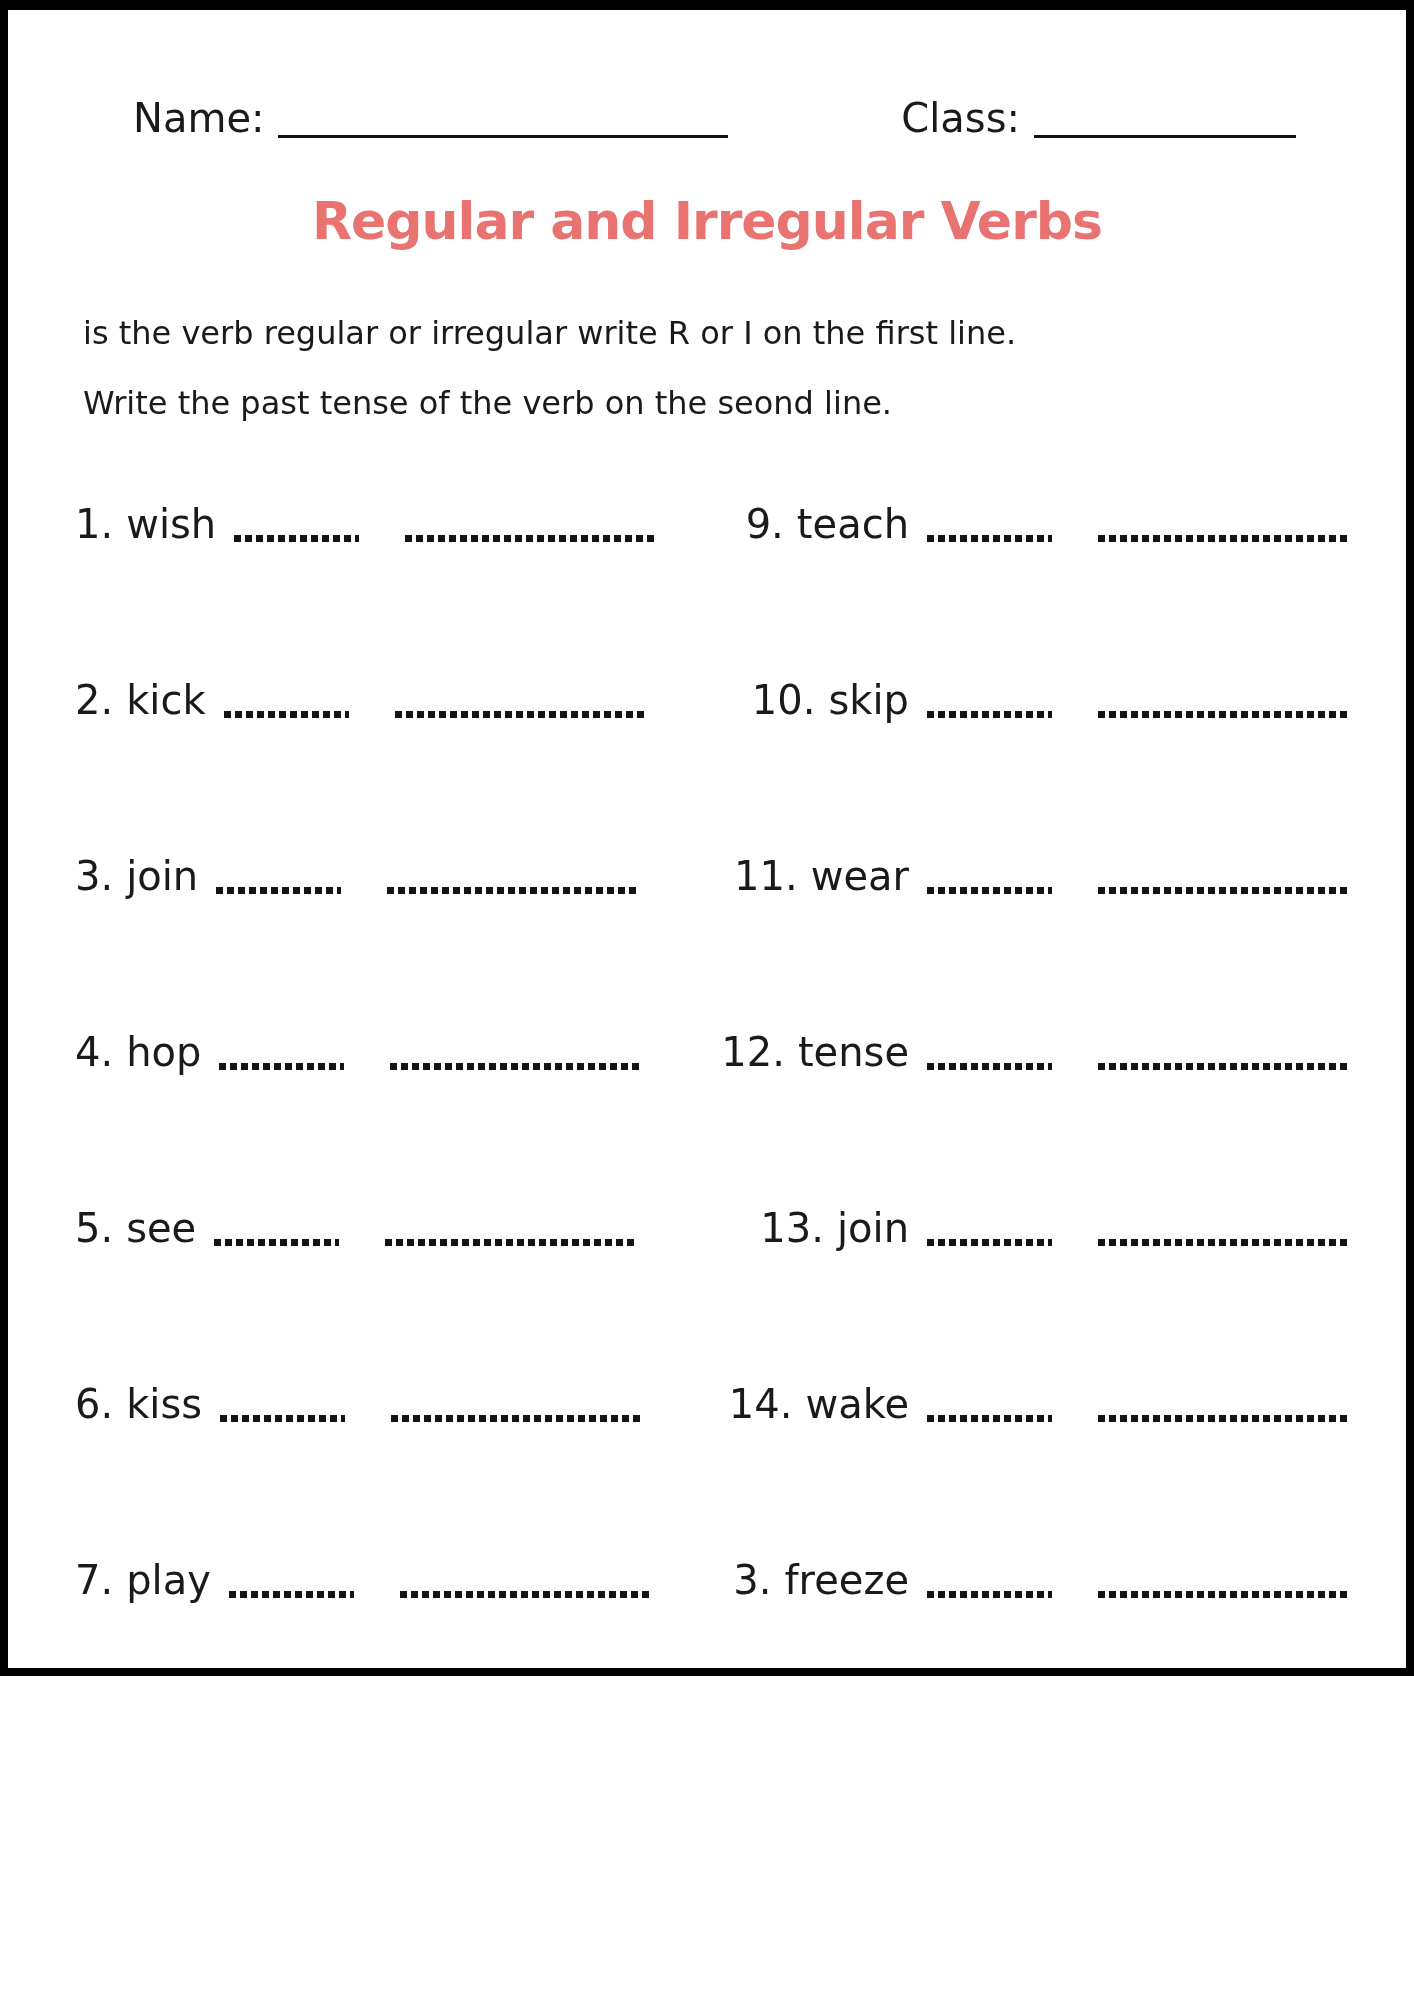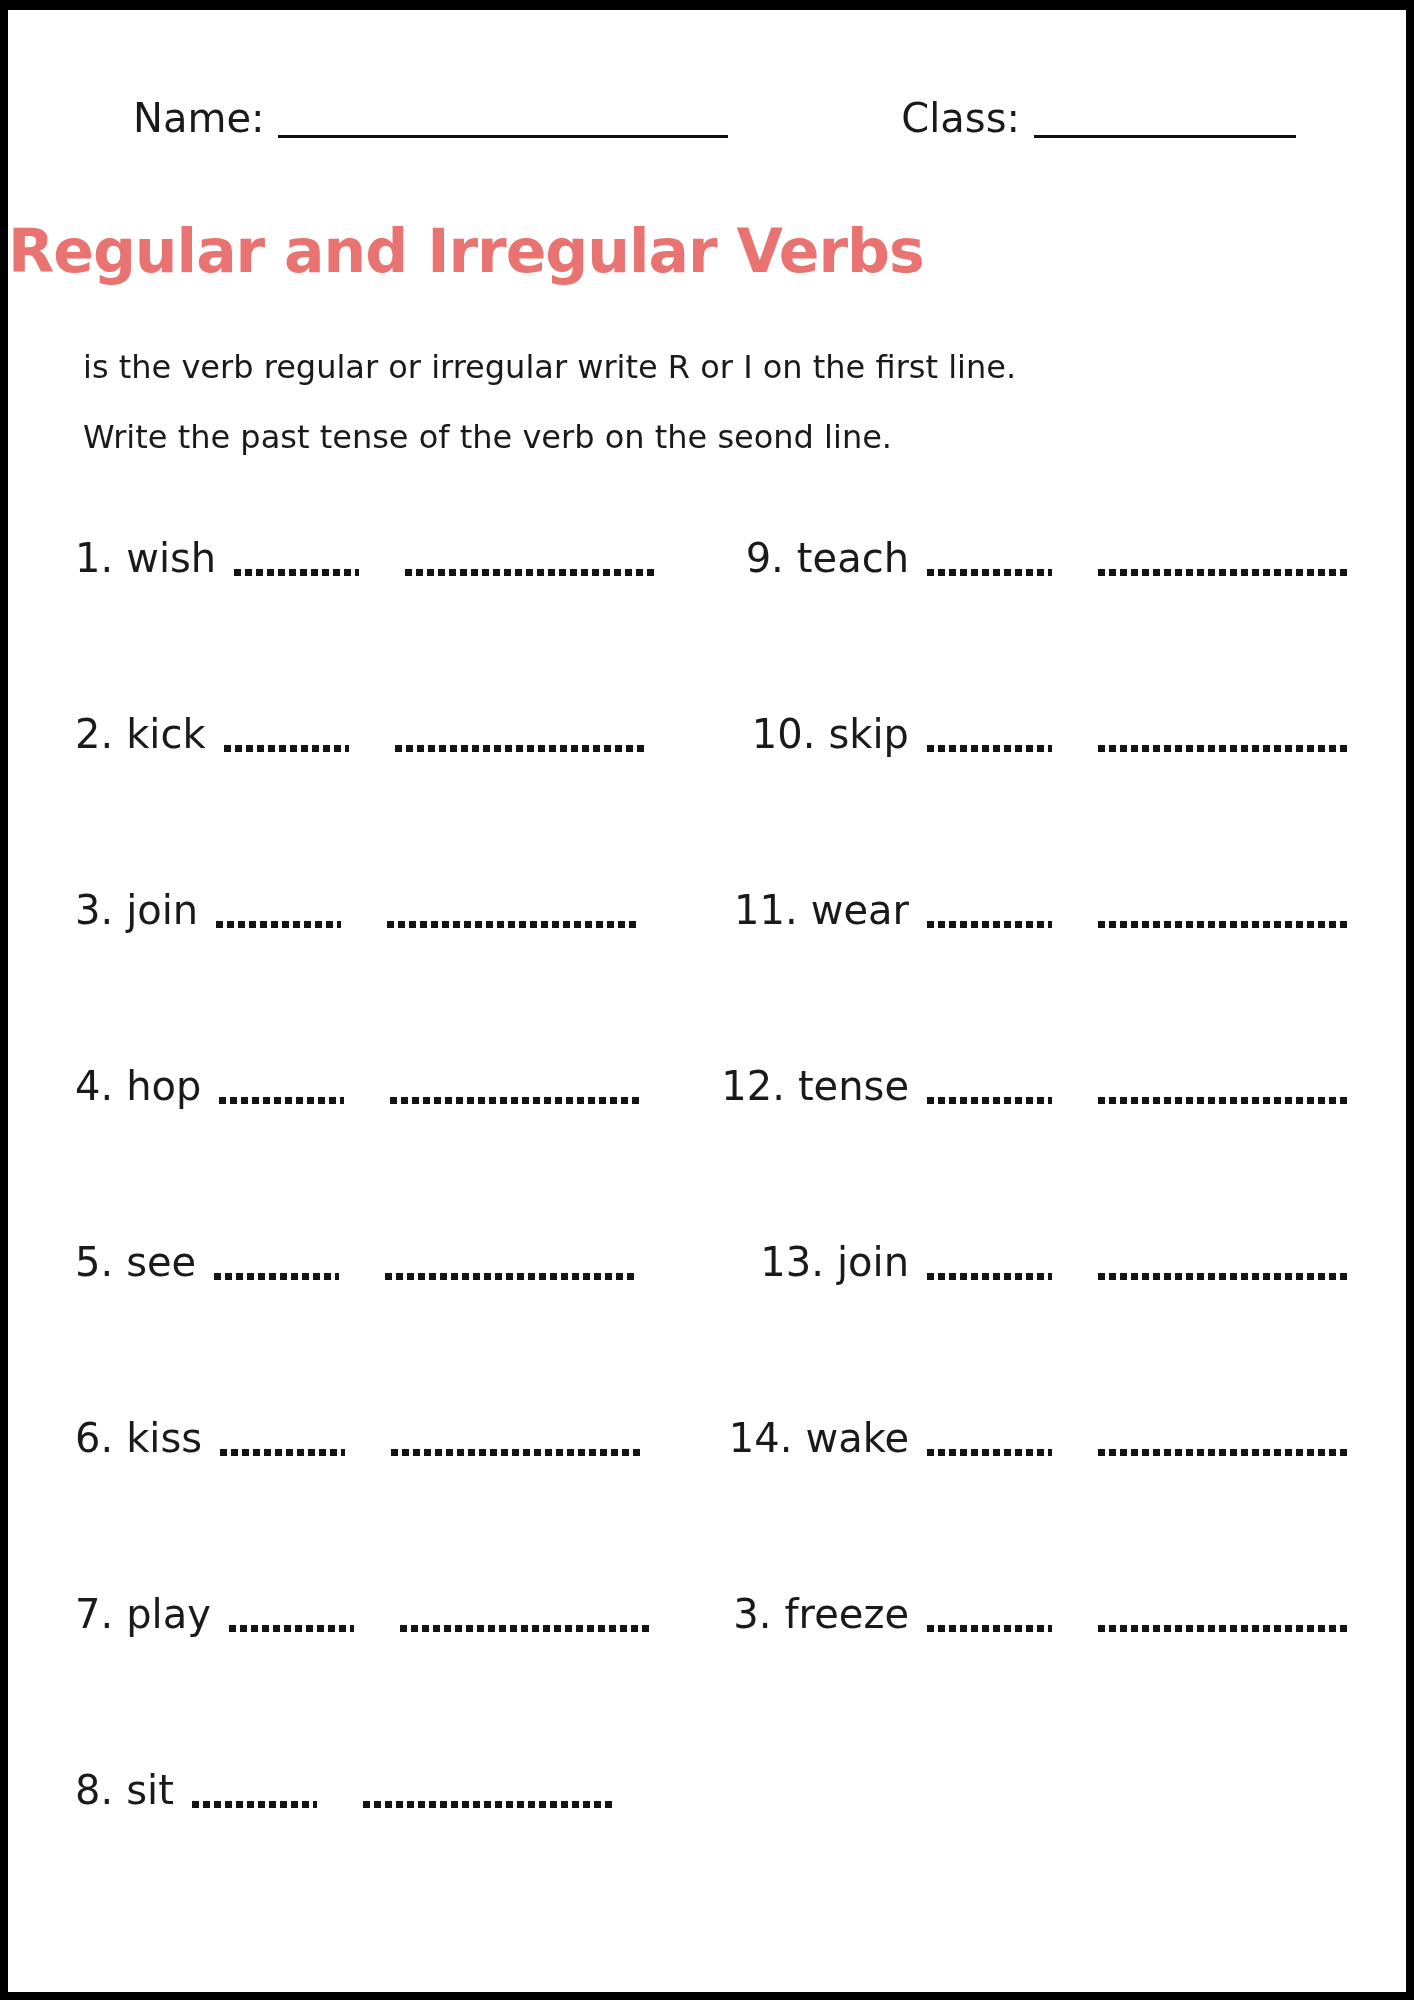--- a/index.html
+++ b/index.html
@@ -9,21 +9,21 @@
   }
   * { box-sizing: border-box; }
   body {
     margin: 0;
     background: #ffffff;
     font-family: "DejaVu Sans", sans-serif;
     color: var(--color-text);
   }
   .page {
     width: 1414px;
-    height: 2000px;
+    height: 1676px;
     background: #ffffff;
     border: 8px solid #000000;
     border-top-width: 10px;
     position: relative;
     overflow: hidden;
   }
 
   
   .header {
     display: flex;
@@ -38,23 +38,23 @@
     height: 0;
     border-bottom: 3px solid #111111;
     margin-left: 14px;
     margin-bottom: 2px;
   }
   .name-line { width: 450px; }
   .class-line { width: 262px; }
 
   
   .title {
-    margin-top: 72px;
-    text-align: left;
-    font-size: 60px;
+    margin-top: 48px;
+    text-align: center;
+    font-size: 52px;
     font-weight: bold;
     letter-spacing: -1px;
     color: var(--color-title);
     line-height: 1.3;
   }
 
   
   .instructions {
     margin: 42px 60px 0 75px;
     font-size: 32px;

